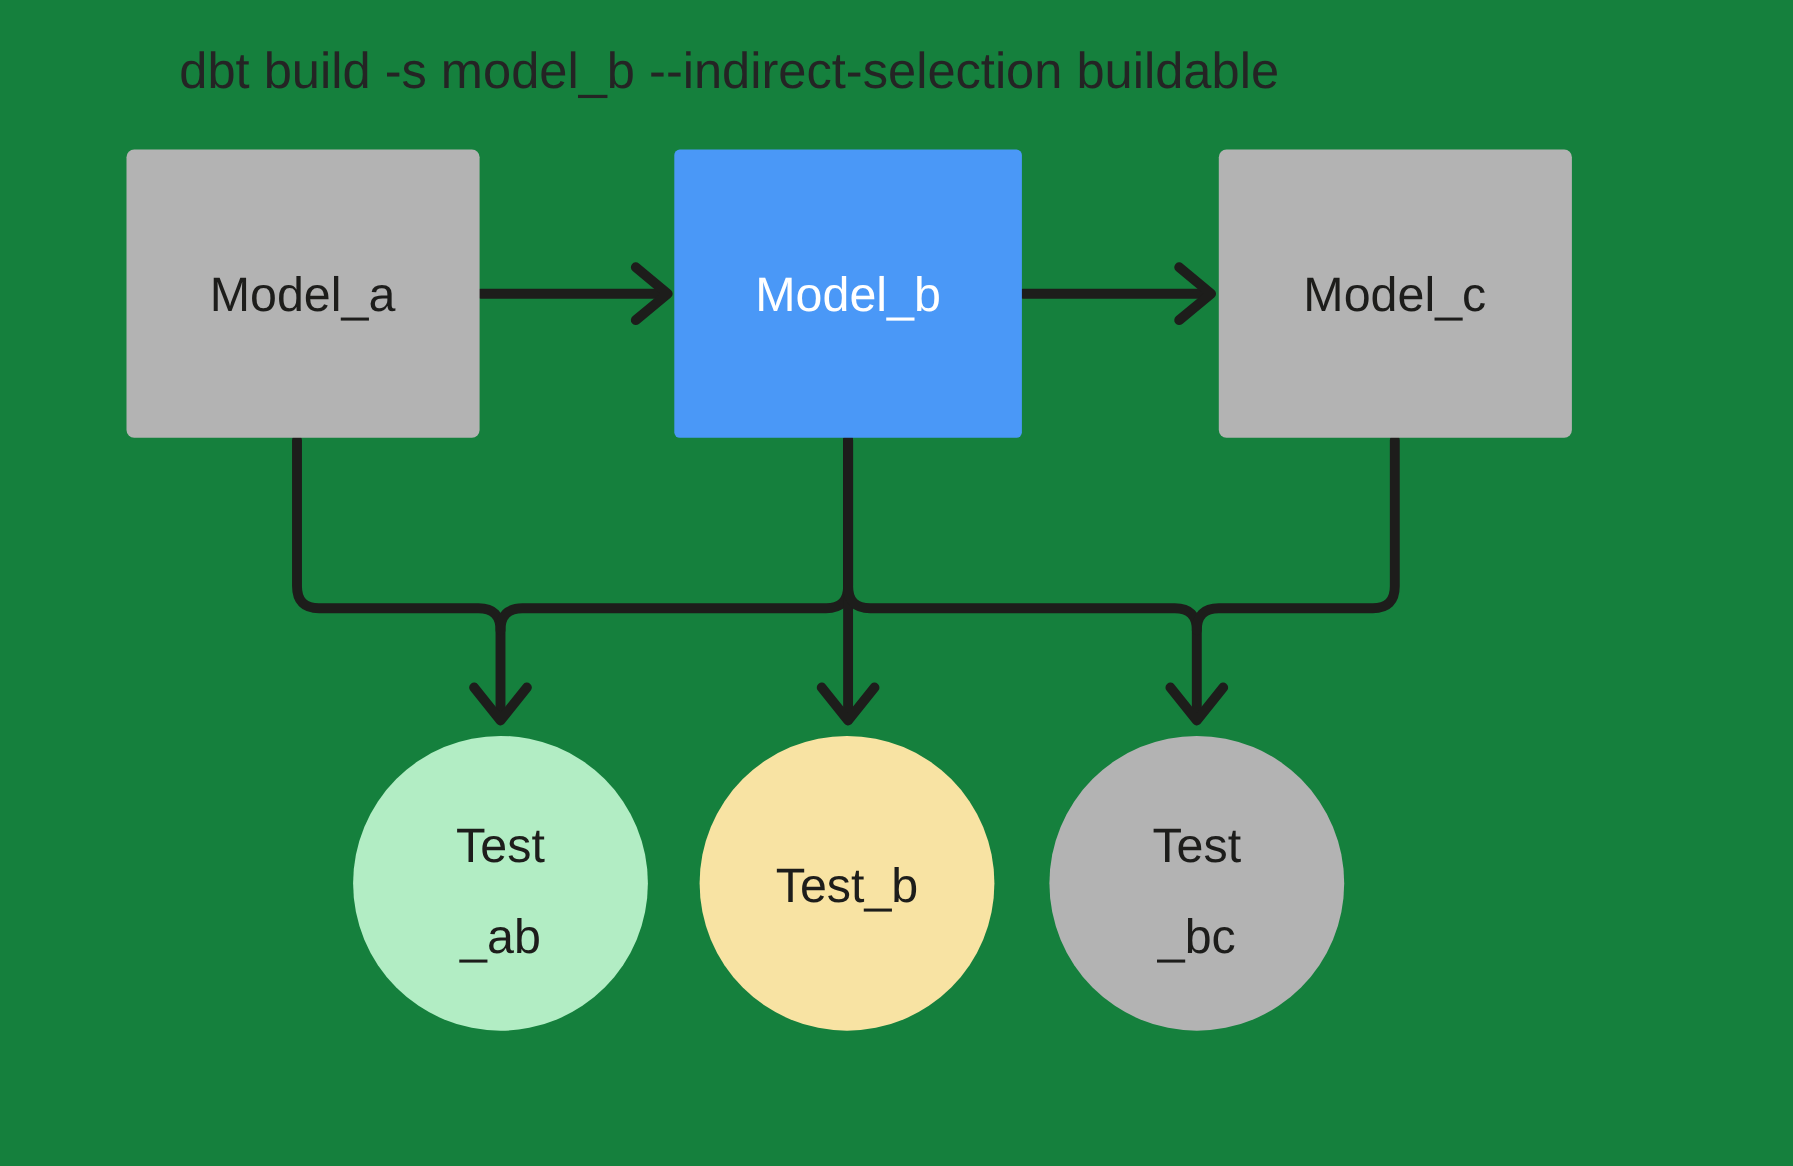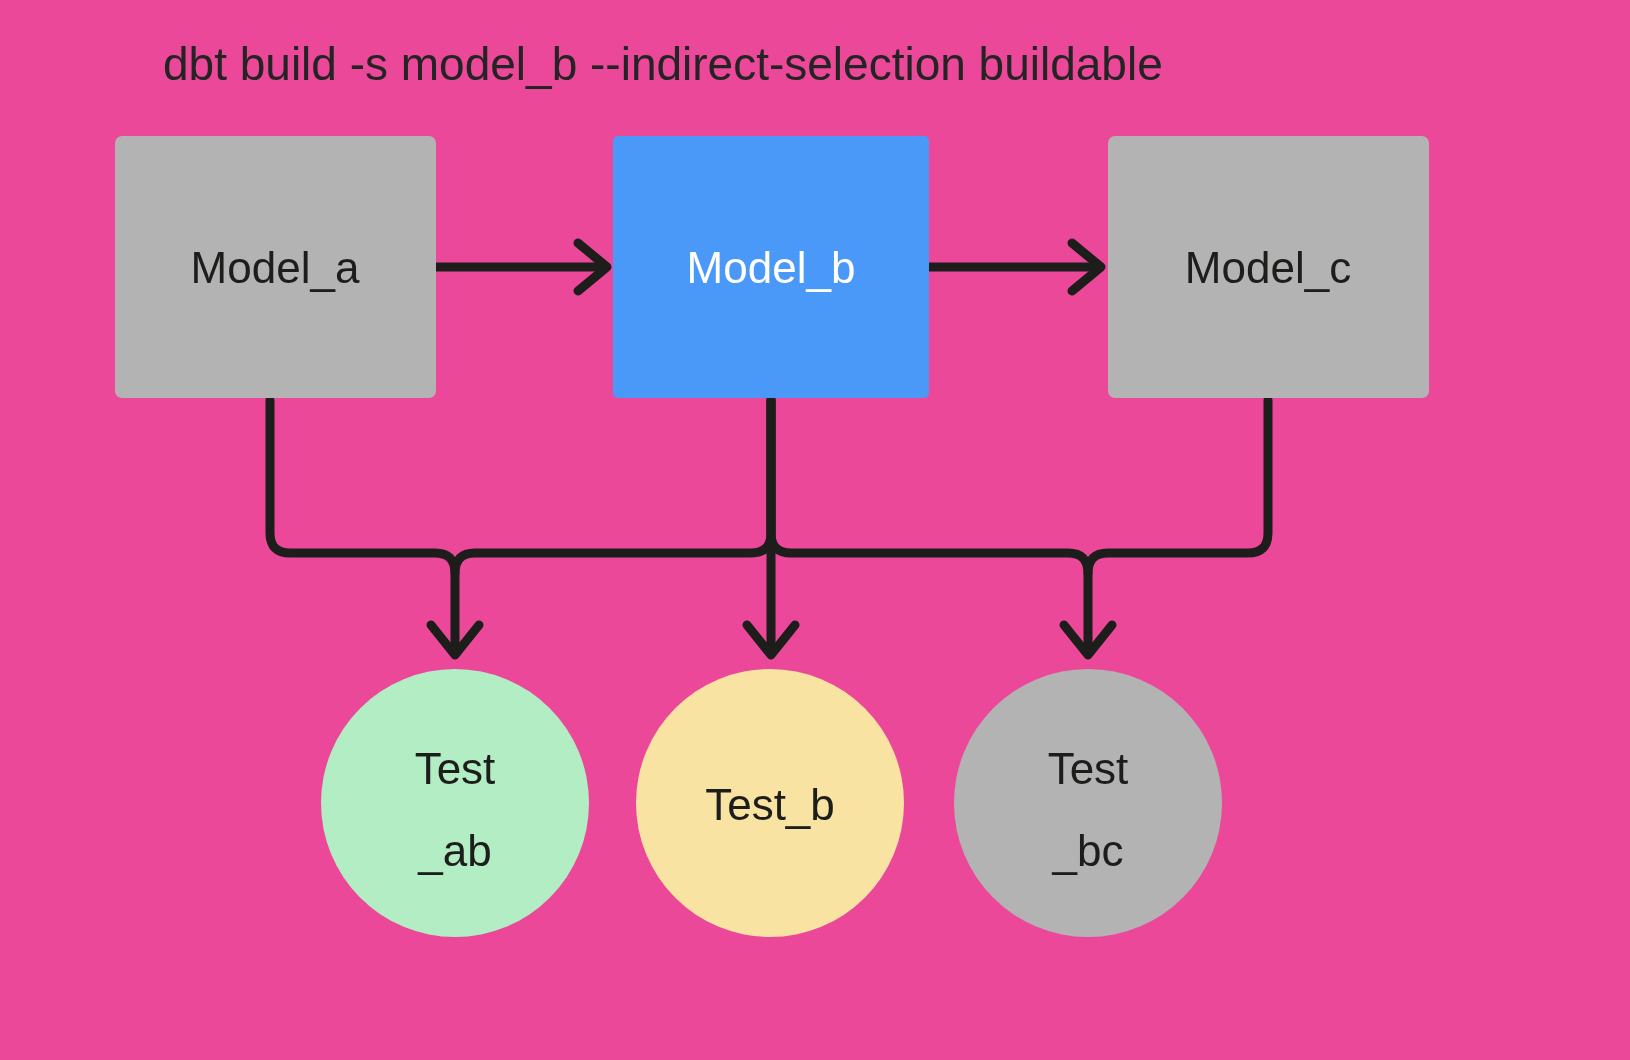--- a/index.html
+++ b/index.html
@@ -56,21 +56,21 @@
   .model-box {
     stroke: none;
   }
   .test-circle {
     stroke: none;
   }
 </style>
 </head>
 <body>
 
-<div id="canvas" style="background: #ec4899;">
+<div id="canvas" style="background: #15803d;">
 
   <svg id="diagram-svg" viewBox="0 0 1630 1060">
 
     <text class="title-text" x="163" y="80">dbt build -s model_b --indirect-selection buildable</text>
 
     <g>
 
       <g>
         <path class="edge" d="M 437 267 L 600 267" stroke="#1d1d1b"></path>
         <path class="arrowhead" d="M 578 243 L 607 267 L 578 291" stroke="#1d1d1b"></path>

